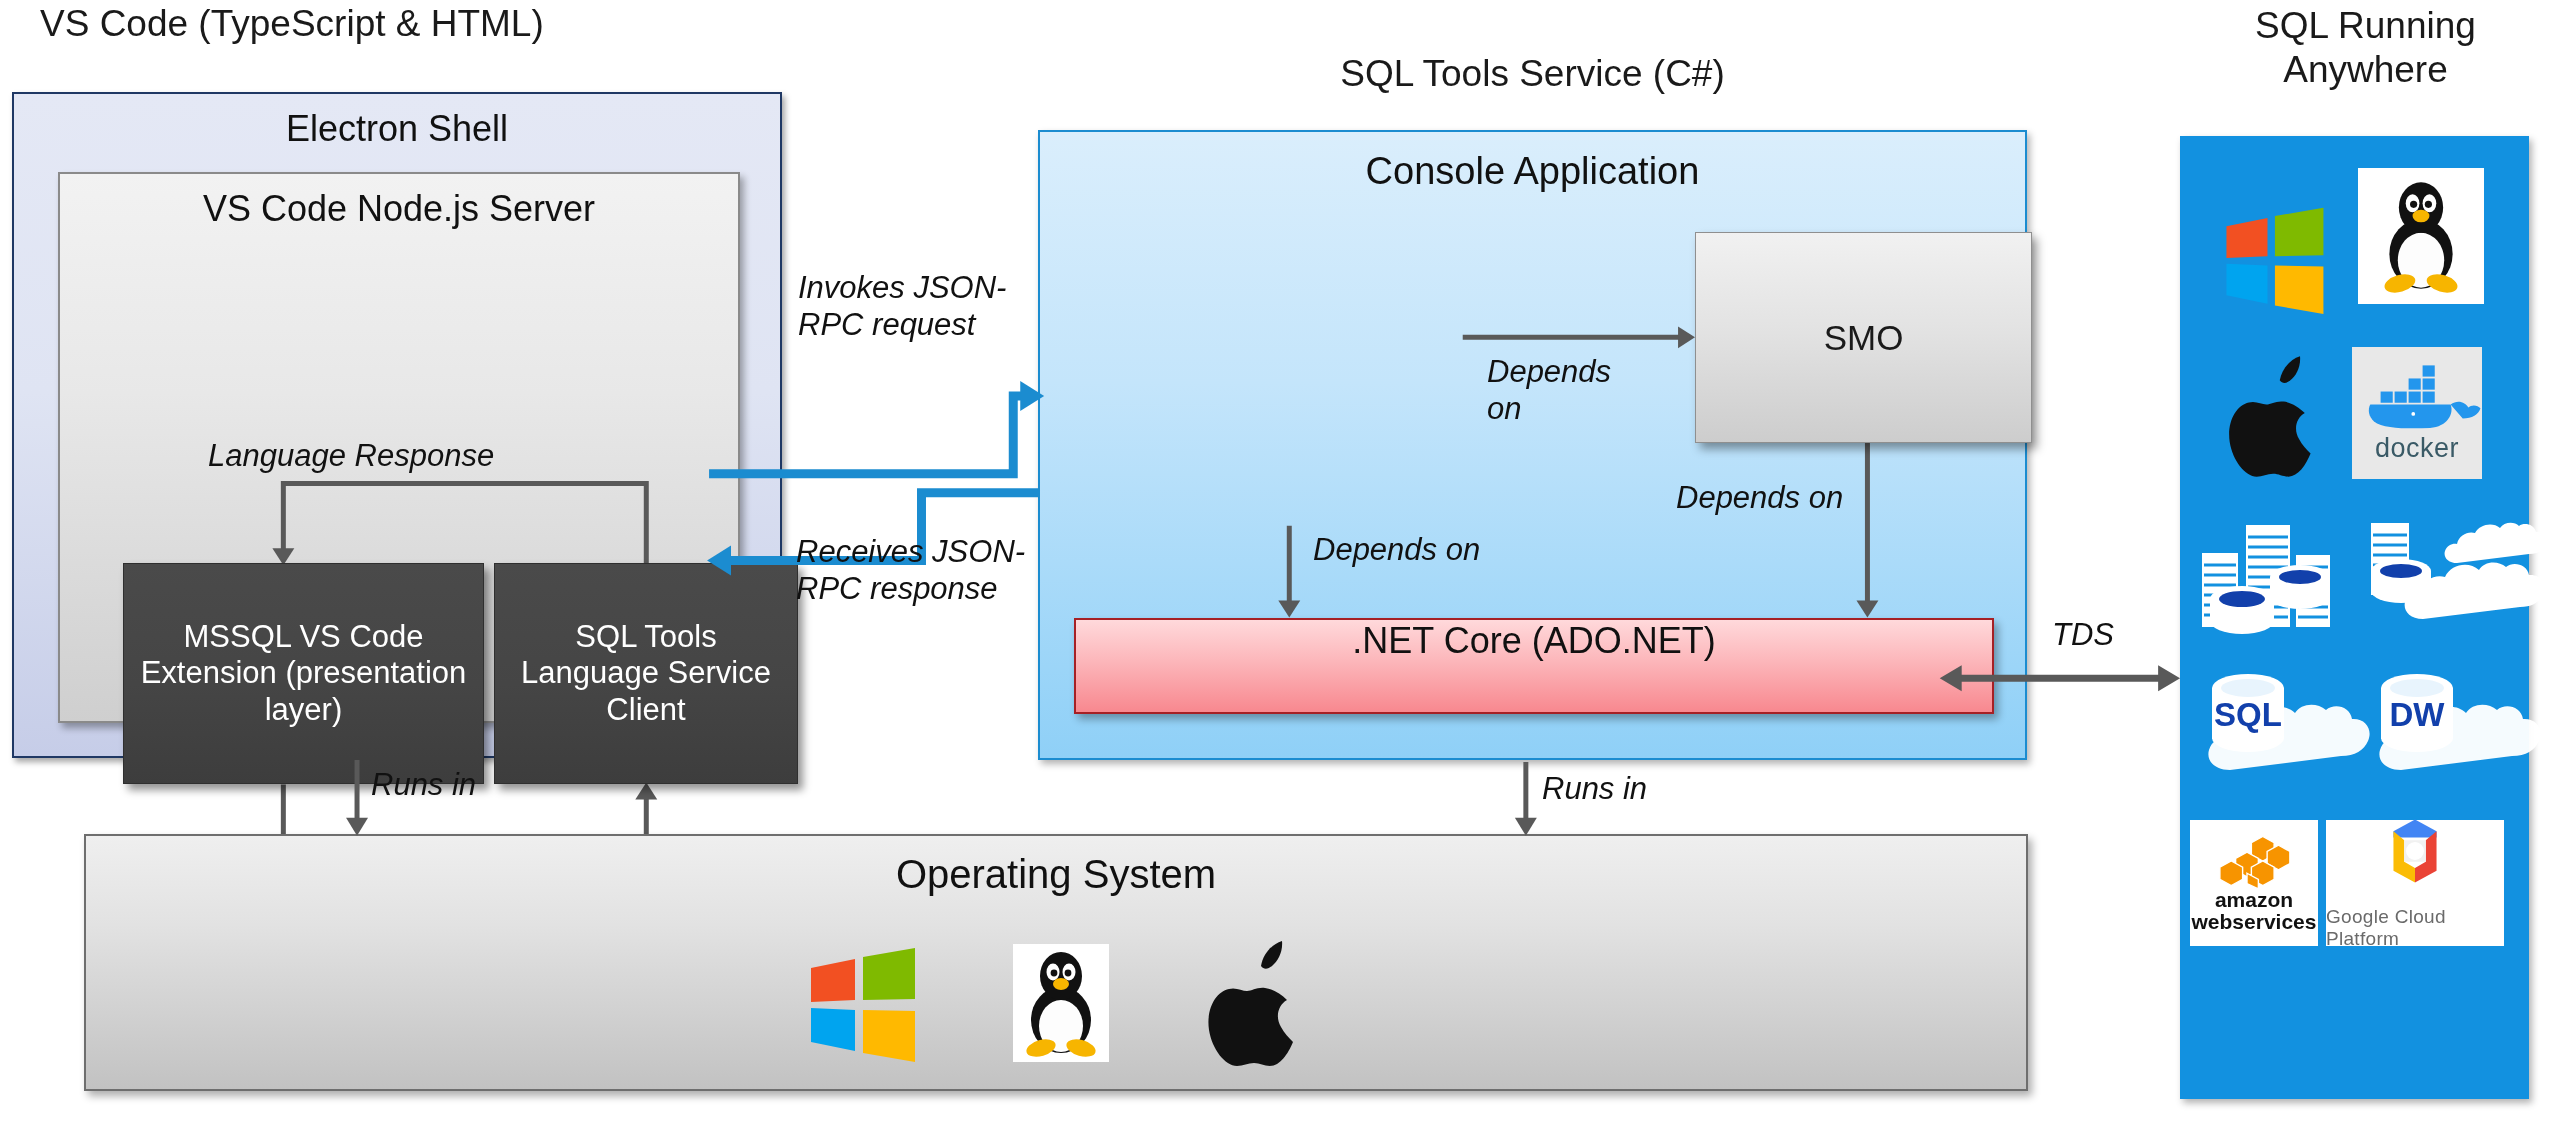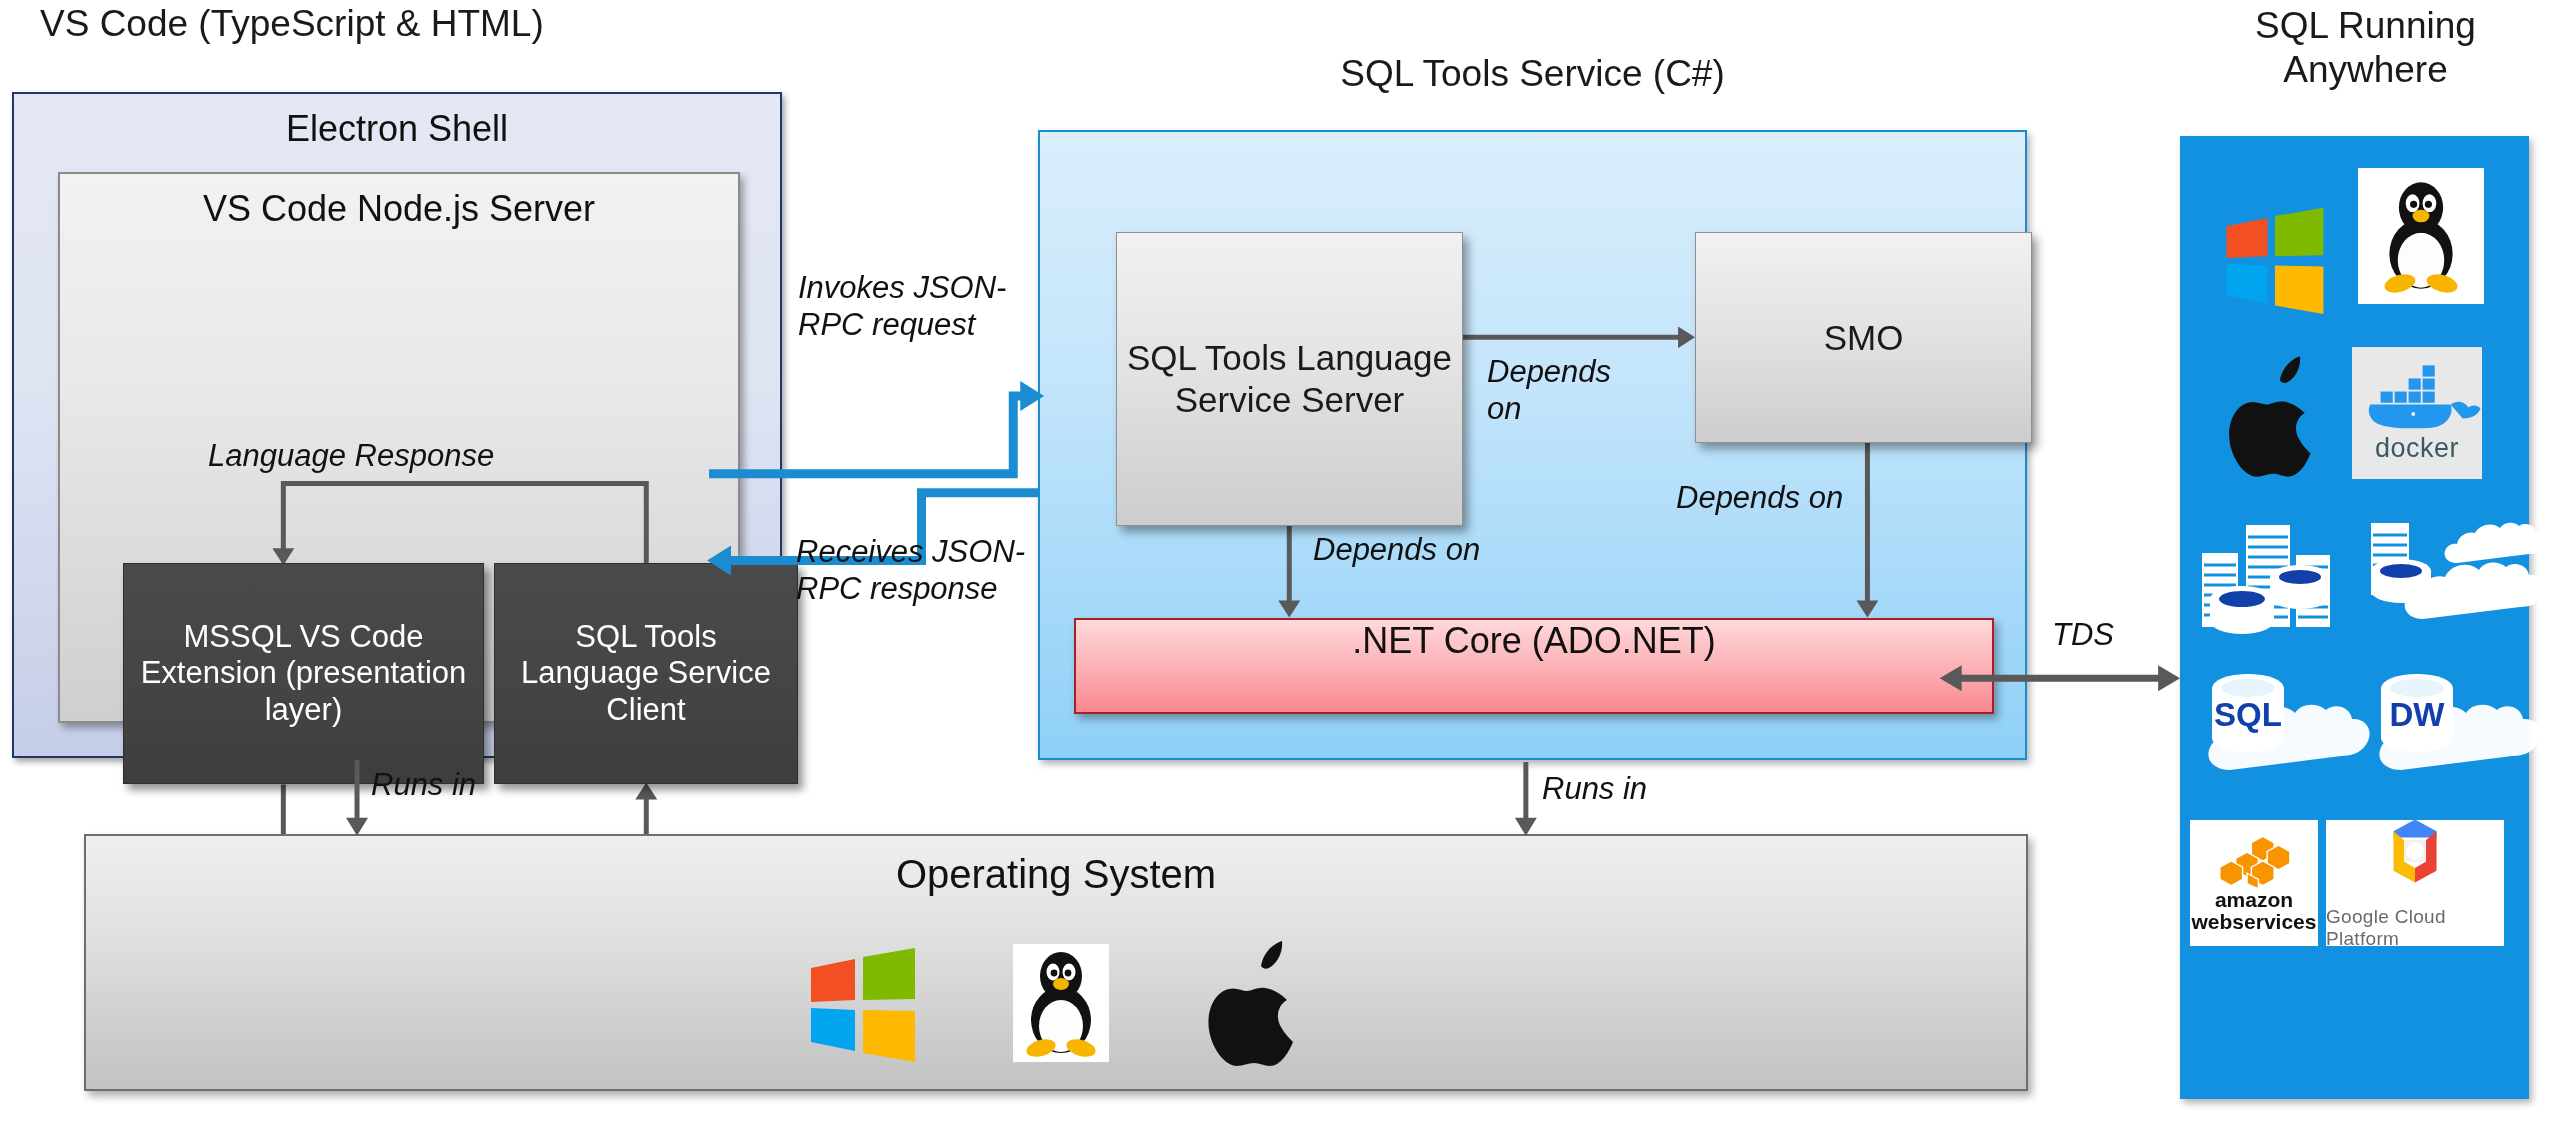--- a/index.html
+++ b/index.html
@@ -120,42 +120,40 @@
       <span>MSSQL VS Code Extension (presentation layer)</span>
     </div>
 
     <div class="abs darkbox" id="sqltools-client">
       <span>SQL Tools Language Service Client</span>
     </div>
   </div>
 </div>
 
 <div class="abs" id="console-app">
+  <div class="abs" id="console-app-title">Console Application</div>
 
   <svg class="abs" style="left:0;top:0;width:989px;height:630px;" viewBox="0 0 992 632" width="989" height="630">
     <path d="M 424 206 L 642 206" fill="none" stroke="#595959" stroke-width="5"></path>
     <path d="M 657 206 l -17 -11 l 0 22 z" fill="#595959"></path>
   </svg>
   <div class="lbl" style="left:447px;top:221px;width:150px;text-align:left;">Depends on</div>
 
   <svg class="abs" style="left:0;top:0;width:989px;height:630px;" viewBox="0 0 992 632" width="989" height="630">
     <path d="M 250 395 L 250 472" fill="none" stroke="#595959" stroke-width="5"></path>
     <path d="M 250 487 l -11 -17 l 22 0 z" fill="#595959"></path>
   </svg>
   <div class="lbl" style="left:273px;top:399px;">Depends on</div>
 
   <svg class="abs" style="left:0;top:0;width:989px;height:630px;" viewBox="0 0 992 632" width="989" height="630">
     <path d="M 830 312 L 830 472" fill="none" stroke="#595959" stroke-width="5"></path>
     <path d="M 830 487 l -11 -17 l 22 0 z" fill="#595959"></path>
   </svg>
   <div class="lbl" style="left:636px;top:347px;">Depends on</div>
 
-  <div class="abs greybox" id="sqltools-server">
-    <span>SQL Tools Language Service Server</span>
-  </div>
 
   <div class="abs greybox" id="smo-box">
     <span>SMO</span>
   </div>
 
   <div class="abs" id="dotnet-core">
     <span>.NET Core (ADO.NET)</span>
   </div>
 </div>
 

